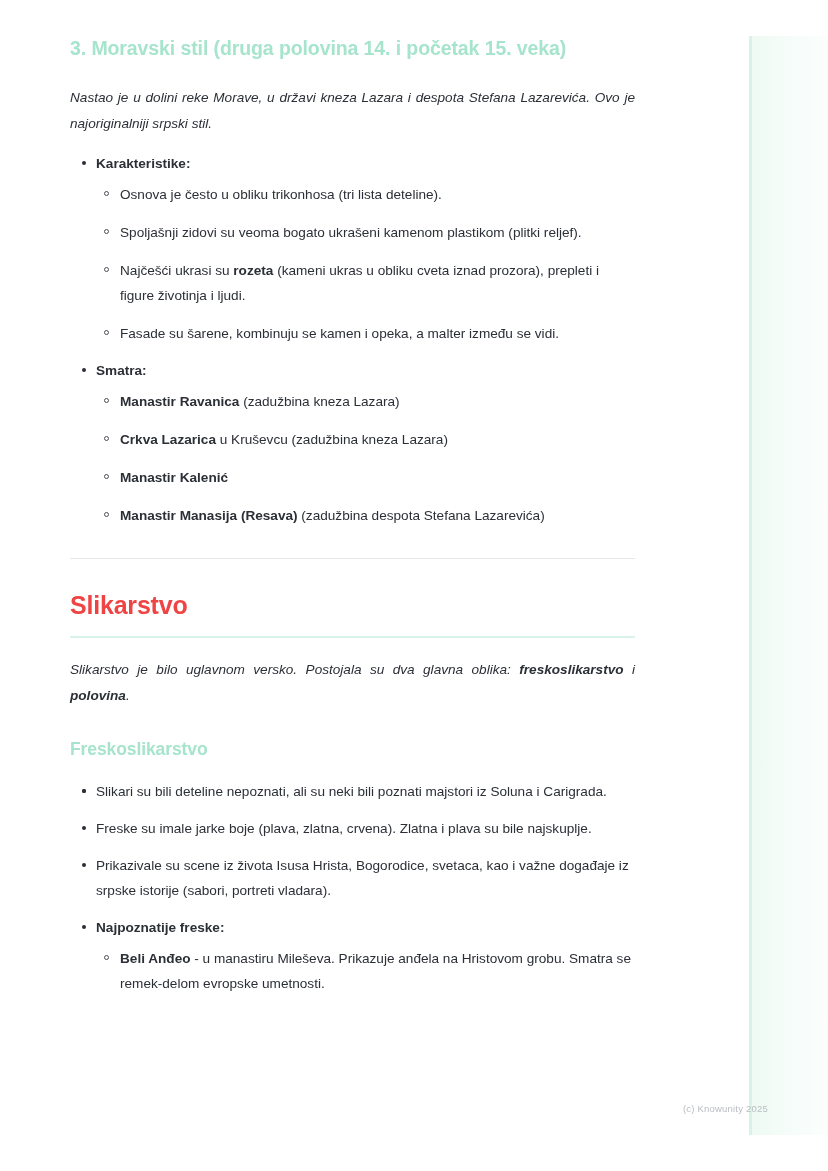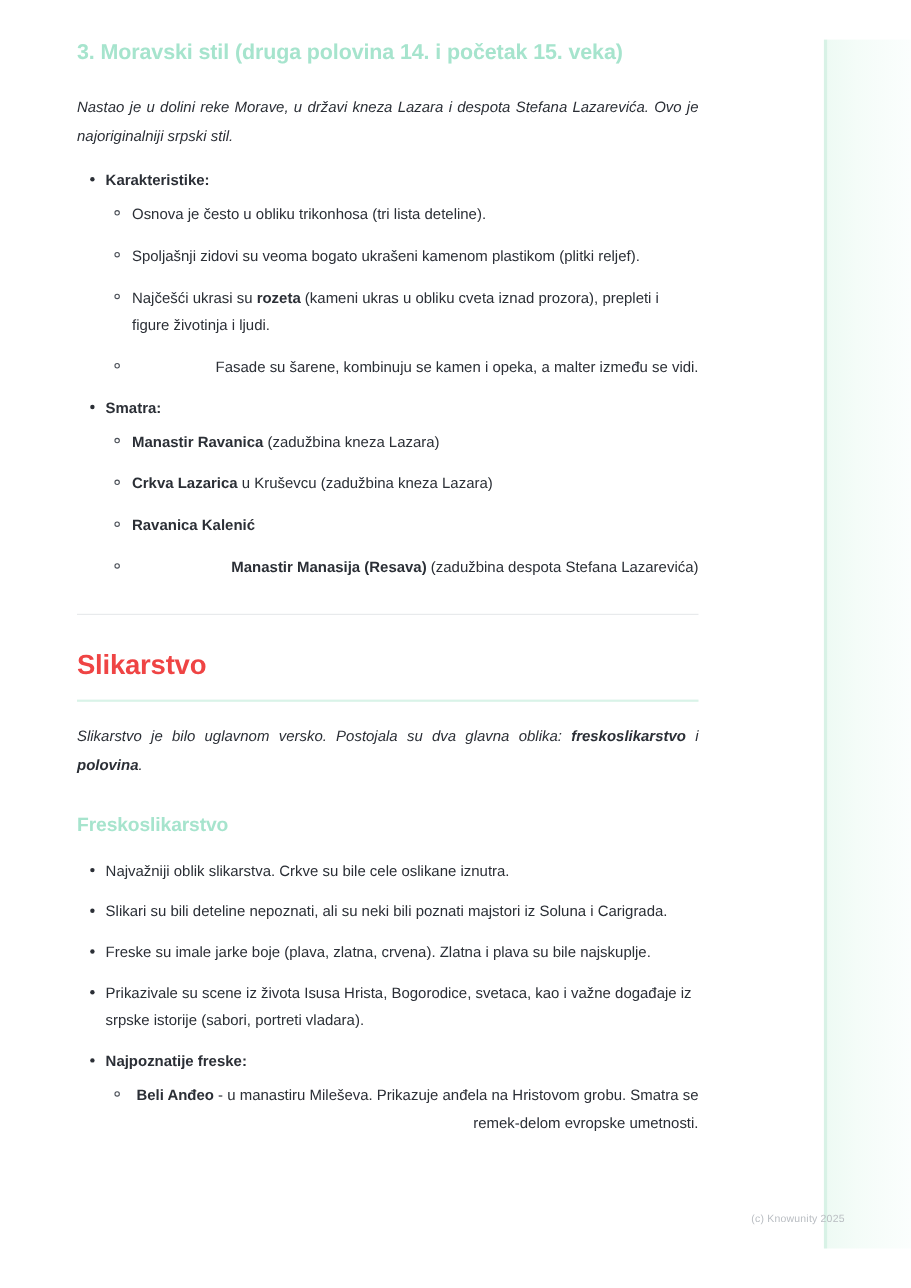--- a/index.html
+++ b/index.html
@@ -134,21 +134,20 @@
   ul.lvl2 > li {
     position: relative;
     padding-left: 24px;
     font-size: 13.6px;
     line-height: 25px;
     margin-bottom: 13px;
     color: #2b2f36;
   }
   ul.lvl2 > li:last-child {
     margin-bottom: 0;
-    text-align: right;
   }
   ul.lvl2 > li > .bullet2 {
     position: absolute;
     left: 8px;
     top: 9px;
     width: 5px;
     height: 5px;
     border-radius: 50%;
     border: 1px solid #4a4f57;
     box-sizing: border-box;
@@ -218,21 +217,21 @@
           <li>
             <span class="bullet2"></span>
             <span class="b">Manastir Ravanica</span><span> (zadužbina kneza Lazara)</span>
           </li>
           <li>
             <span class="bullet2"></span>
             <span class="b">Crkva Lazarica</span><span> u Kruševcu (zadužbina kneza Lazara)</span>
           </li>
           <li>
             <span class="bullet2"></span>
-            <span class="b">Ravanica Kalenić</span><span></span>
+            <span class="b">Manastir Kalenić</span><span></span>
           </li>
           <li>
             <span class="bullet2"></span>
             <span class="b">Manastir Manasija (Resava)</span><span> (zadužbina despota Stefana Lazarevića)</span>
           </li>
         </ul>
       </li>
 
     </ul>
 
@@ -248,21 +247,20 @@
       <hr class="rule-green">
     </div>
 
     <p class="para" style="margin-top:19px;"><span>Slikarstvo je bilo uglavnom versko. Postojala su dva glavna oblika: </span><span class="b">freskoslikarstvo</span><span> i </span><span class="b">polovina</span><span>.</span></p>
 
     <h4 class="h4" style="margin-top:28px;">Freskoslikarstvo</h4>
 
     <ul class="lvl1">
       <li>
         <span class="bullet1"></span>
-        <span>Najvažniji oblik slikarstva. Crkve su bile cele oslikane iznutra.</span>
       </li>
       <li>
         <span class="bullet1"></span>
         <span>Slikari su bili deteline nepoznati, ali su neki bili poznati majstori iz Soluna i Carigrada.</span>
       </li>
       <li>
         <span class="bullet1"></span>
         <span>Freske su imale jarke boje (plava, zlatna, crvena). Zlatna i plava su bile najskuplje.</span>
       </li>
       <li>

